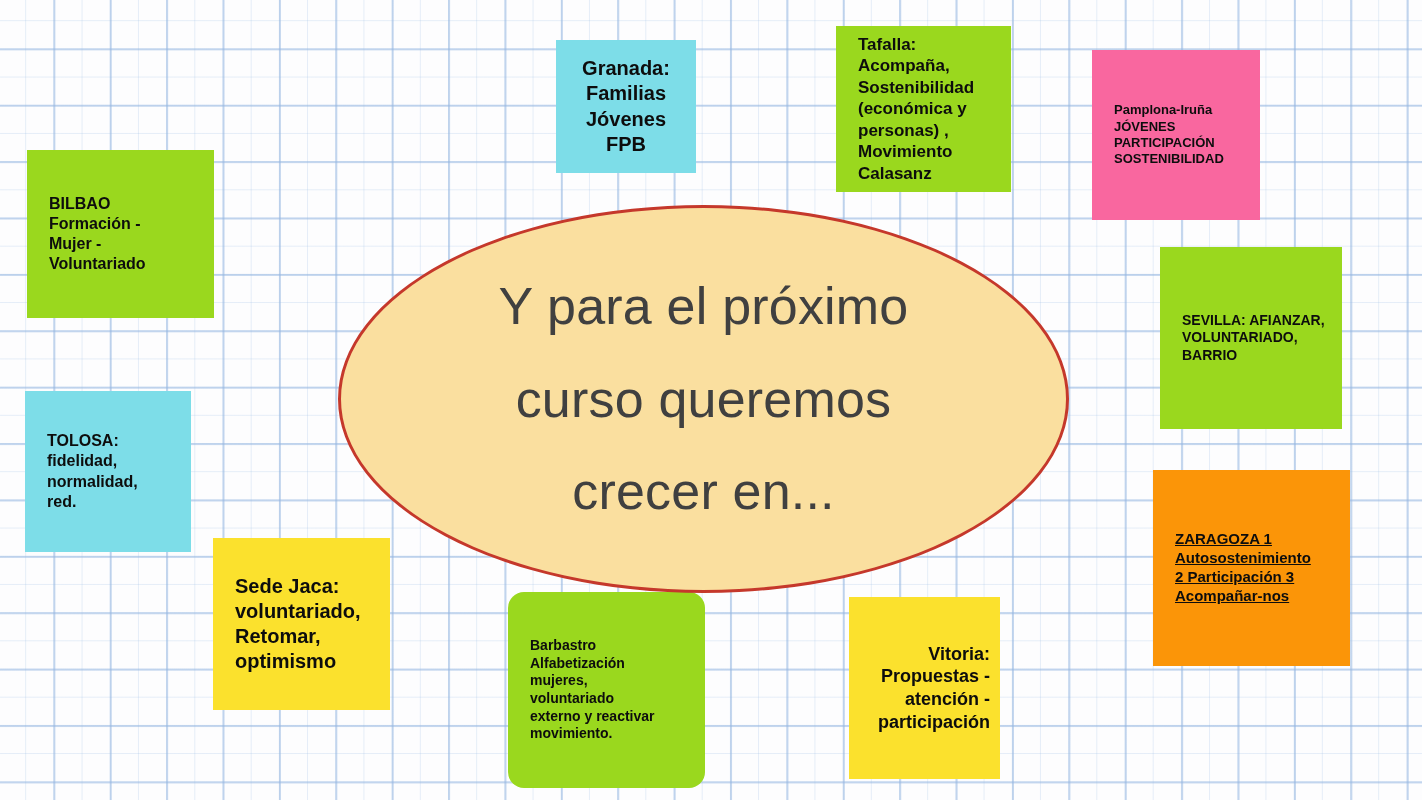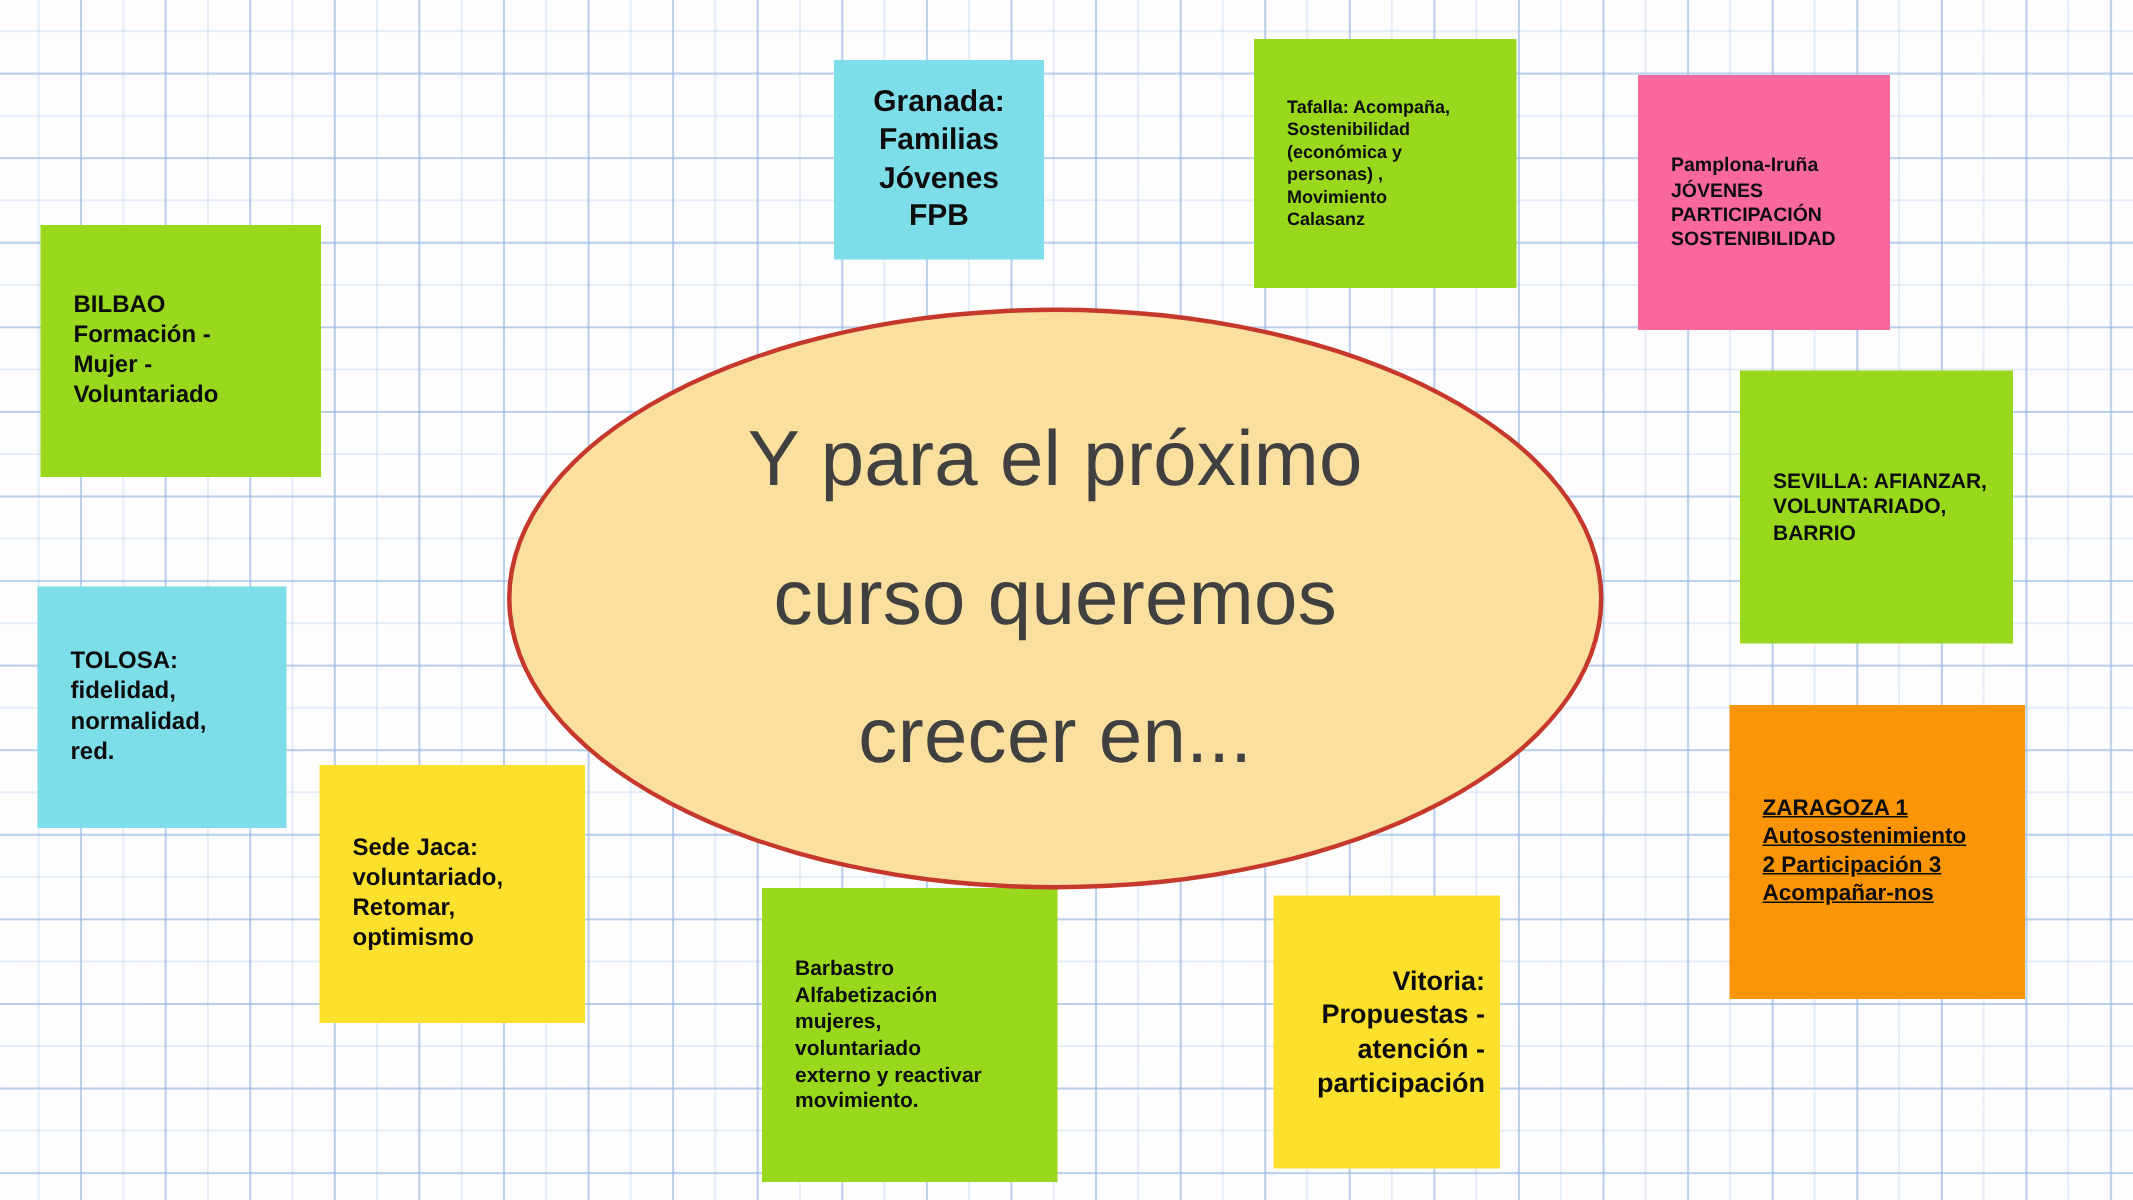--- a/index.html
+++ b/index.html
@@ -77,21 +77,21 @@
   </div>
 
 
   <div class="note" style="left: 556px; top: 40px; width: 140px; height: 133px; background: rgb(125, 221, 232); font-size: 20px; text-align: center; padding: 0px 8px;">
     <span>Granada:
 Familias
 Jóvenes
 FPB</span>
   </div>
 
-  <div class="note" style="left: 836px; top: 26px; width: 175px; height: 166px; background: rgb(154, 216, 30); font-size: 12px; text-align: left; padding: 0px 10px 0px 22px;">
+  <div class="note" style="left: 836px; top: 26px; width: 175px; height: 166px; background: rgb(154, 216, 30); font-size: 17px; text-align: left; padding: 0px 10px 0px 22px;">
     <span>Tafalla:  Acompaña,
 Sostenibilidad
 (económica y
 personas) ,
 Movimiento
 Calasanz</span>
   </div>
 
   <div class="note" style="left: 1092px; top: 50px; width: 168px; height: 170px; background: rgb(249, 103, 159); font-size: 13px; text-align: left; padding: 0px 10px 0px 22px;">
     <span>Pamplona-Iruña
@@ -113,28 +113,28 @@
 red.</span>
   </div>
 
   <div class="note" style="left: 1153px; top: 470px; width: 197px; height: 196px; background: rgb(251, 149, 8); font-size: 15px; text-align: left; padding: 0px 10px 0px 22px; text-decoration: underline;">
     <span>ZARAGOZA    1
 Autosostenimiento
 2 Participación   3
 Acompañar-nos</span>
   </div>
 
-  <div class="note" style="left: 213px; top: 510px; width: 177px; height: 172px; background: rgb(251, 225, 45); font-size: 16px; text-align: left; padding: 0px 10px 0px 22px;">
+  <div class="note" style="left: 213px; top: 538px; width: 177px; height: 172px; background: rgb(251, 225, 45); font-size: 20px; text-align: left; padding: 0px 10px 0px 22px;">
     <span>Sede Jaca:
 voluntariado,
 Retomar,
 optimismo</span>
   </div>
 
-  <div class="note" style="left: 508px; top: 592px; width: 197px; height: 196px; background: rgb(154, 216, 30); font-size: 14px; text-align: left; padding: 0px 10px 0px 22px;">
+  <div class="note" style="left: 508px; top: 592px; width: 197px; height: 196px; background: rgb(154, 216, 30); font-size: 14px; text-align: left; padding: 0px 10px 0px 22px; border-radius: 16px;">
     <span>Barbastro
 Alfabetización
 mujeres,
 voluntariado
 externo y reactivar
 movimiento.</span>
   </div>
 
   <div class="note" style="left: 849px; top: 597px; width: 151px; height: 182px; background: rgb(251, 225, 45); font-size: 18px; text-align: right; padding: 0px 10px 0px 22px;">
     <span>Vitoria:

